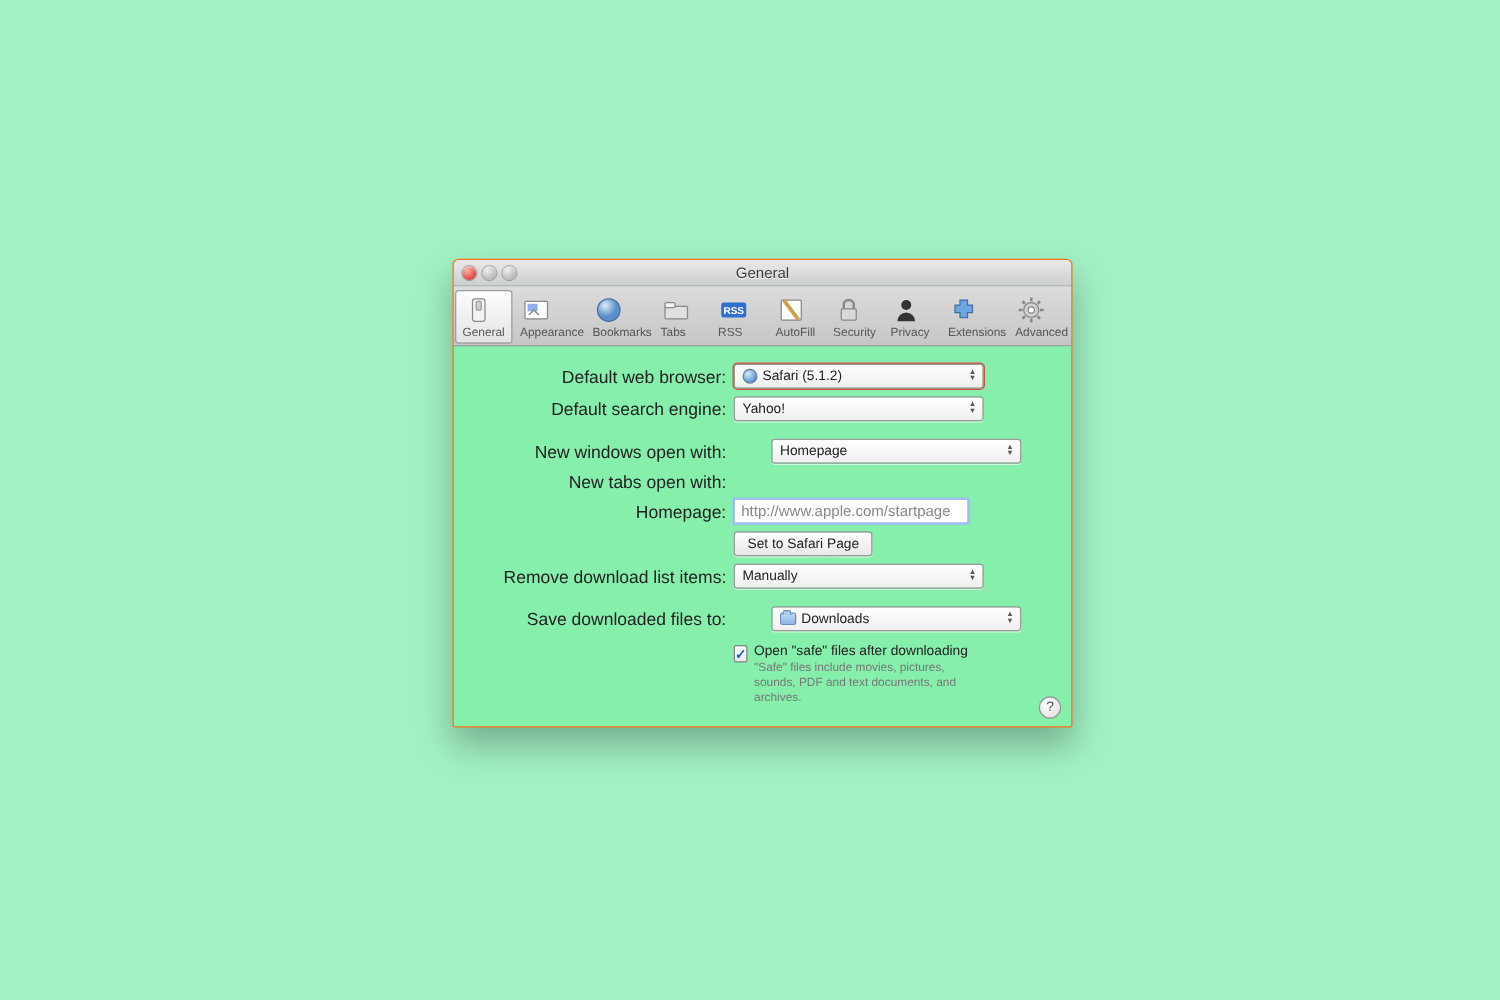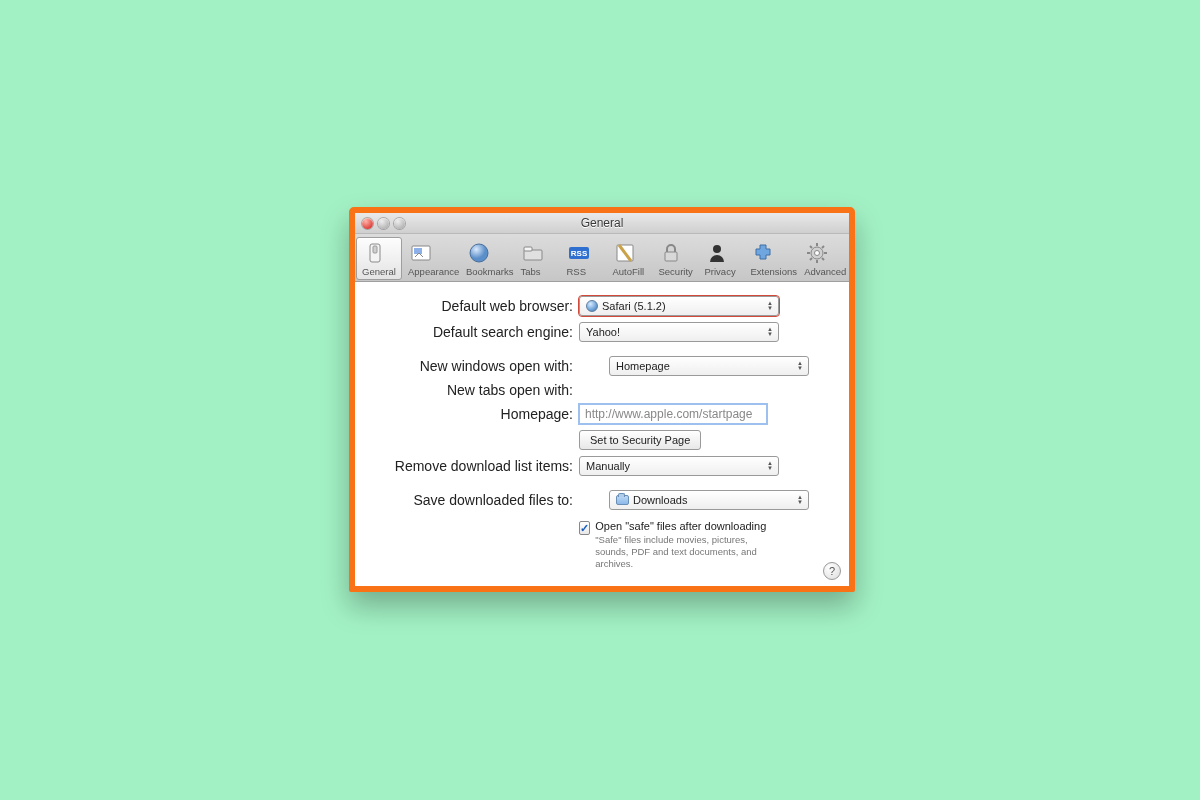--- a/index.html
+++ b/index.html
@@ -7,26 +7,26 @@
     padding: 0;
     width: 1200px;
     height: 800px;
     background: #a2f1c4;
     font-family: "Lucida Grande", "Helvetica Neue", Arial, sans-serif;
     font-size: 11px;
     color: #222;
   }
   .window {
     position: absolute;
-    left: 349px;
+    left: 362px;
     top: 207px;
     width: 494px;
     height: 373px;
-    background: #ffffff;
-    border: 6px solid #f97316;
+    background: #86efac;
+    border: 1px solid #f97316;
     border-radius: 5px 5px 2px 2px;
     box-shadow: 0 14px 28px rgba(0,0,0,0.28);
     overflow: hidden;
   }
   
   .titlebar {
     height: 20px;
     background: linear-gradient(#e9e9e9, #cfcfcf);
     border-bottom: 1px solid #b9b9b9;
     display: flex;
@@ -371,21 +371,21 @@
         <div class="textfield">
           <span>http://www.apple.com/startpage</span>
         </div>
       </div>
     </div>
 
     <div class="row">
       <div class="lbl"></div>
       <div class="ctrl">
         <div class="pushbtn">
-          <span>Set to Security Page</span>
+          <span>Set to Safari Page</span>
         </div>
       </div>
     </div>
 
 
     <div class="row">
       <div class="lbl">Remove download list items:</div>
       <div class="ctrl">
         <div class="popup">
           <span>Manually</span>

